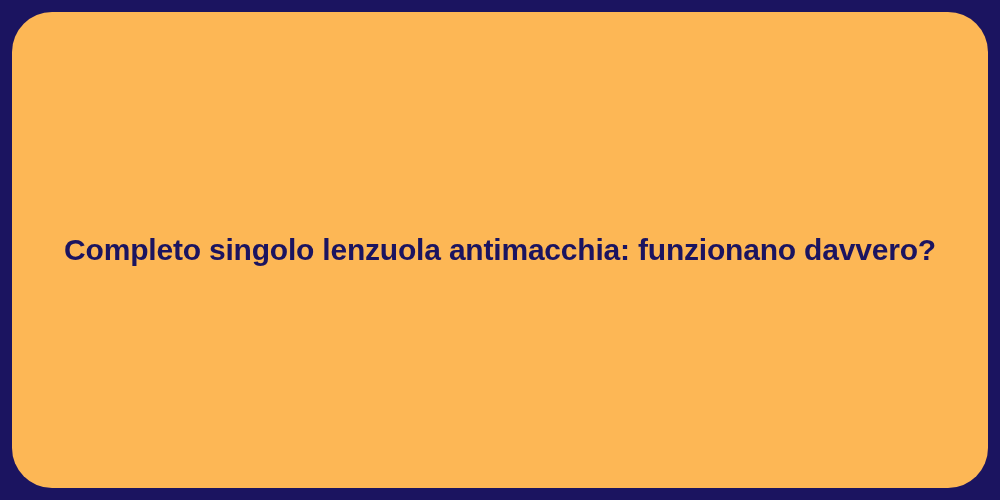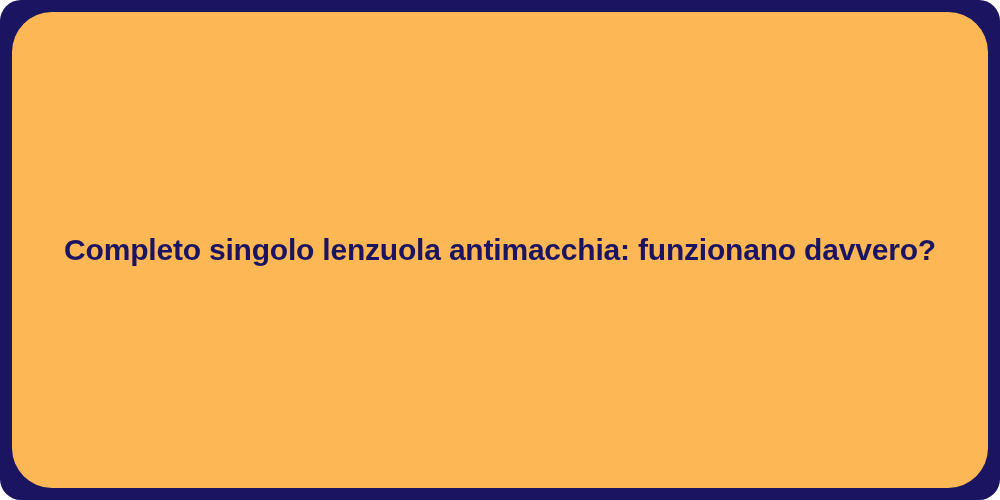--- a/index.html
+++ b/index.html
@@ -16,21 +16,20 @@
   }
 
   
   #banner-frame {
     position: relative;
     box-sizing: border-box;
     width: 1000px;
     height: 500px;
     background: #1b1460;
     padding: 12px;
-    border-radius: 21px;
   }
 
   
   #banner-card {
     box-sizing: border-box;
     width: 100%;
     height: 100%;
     background: #fdb755;
     border-radius: 40px;
     display: flex;

